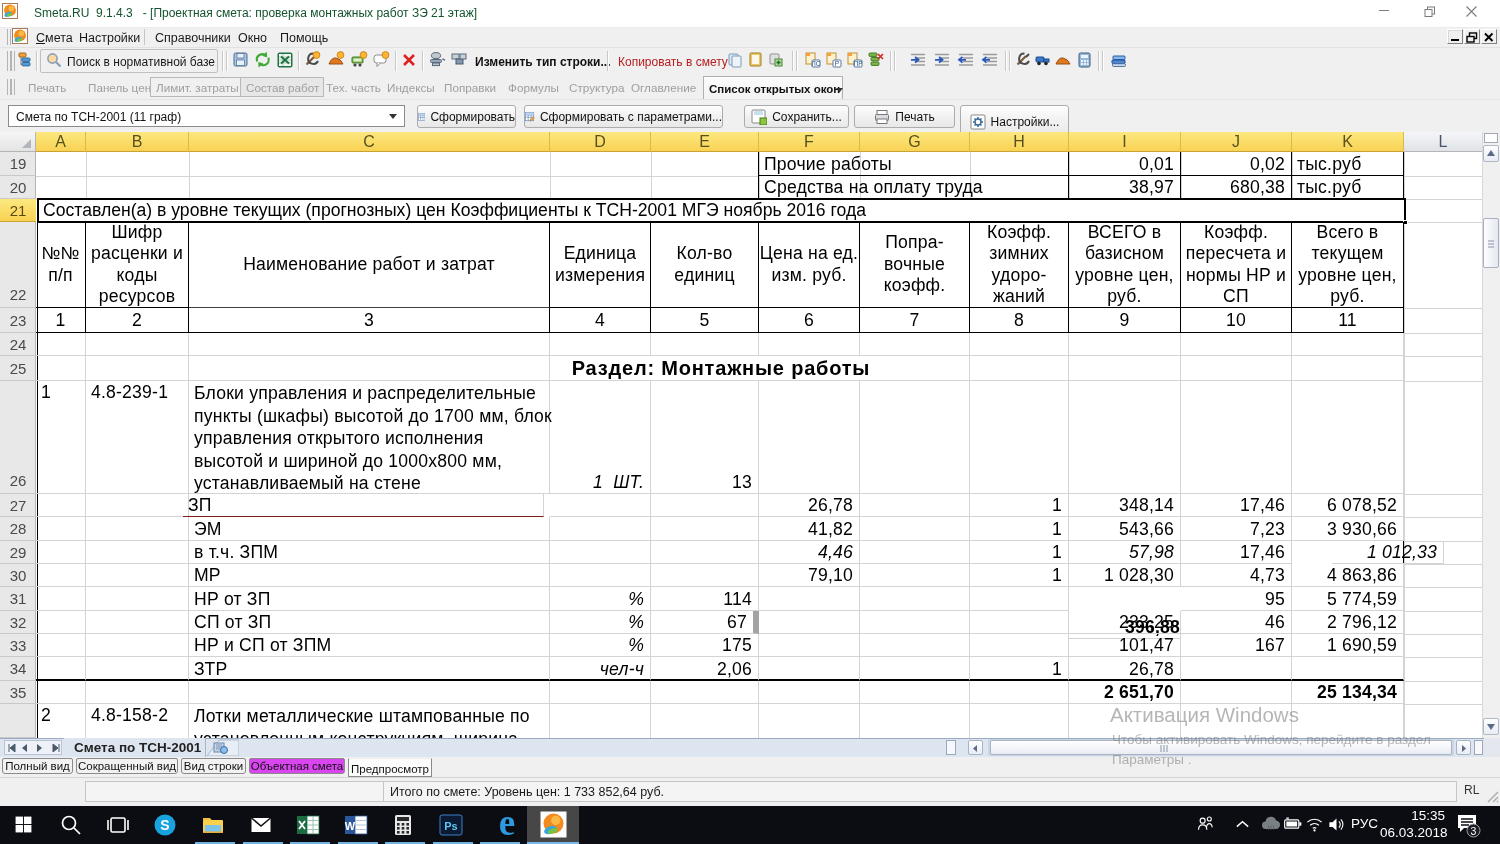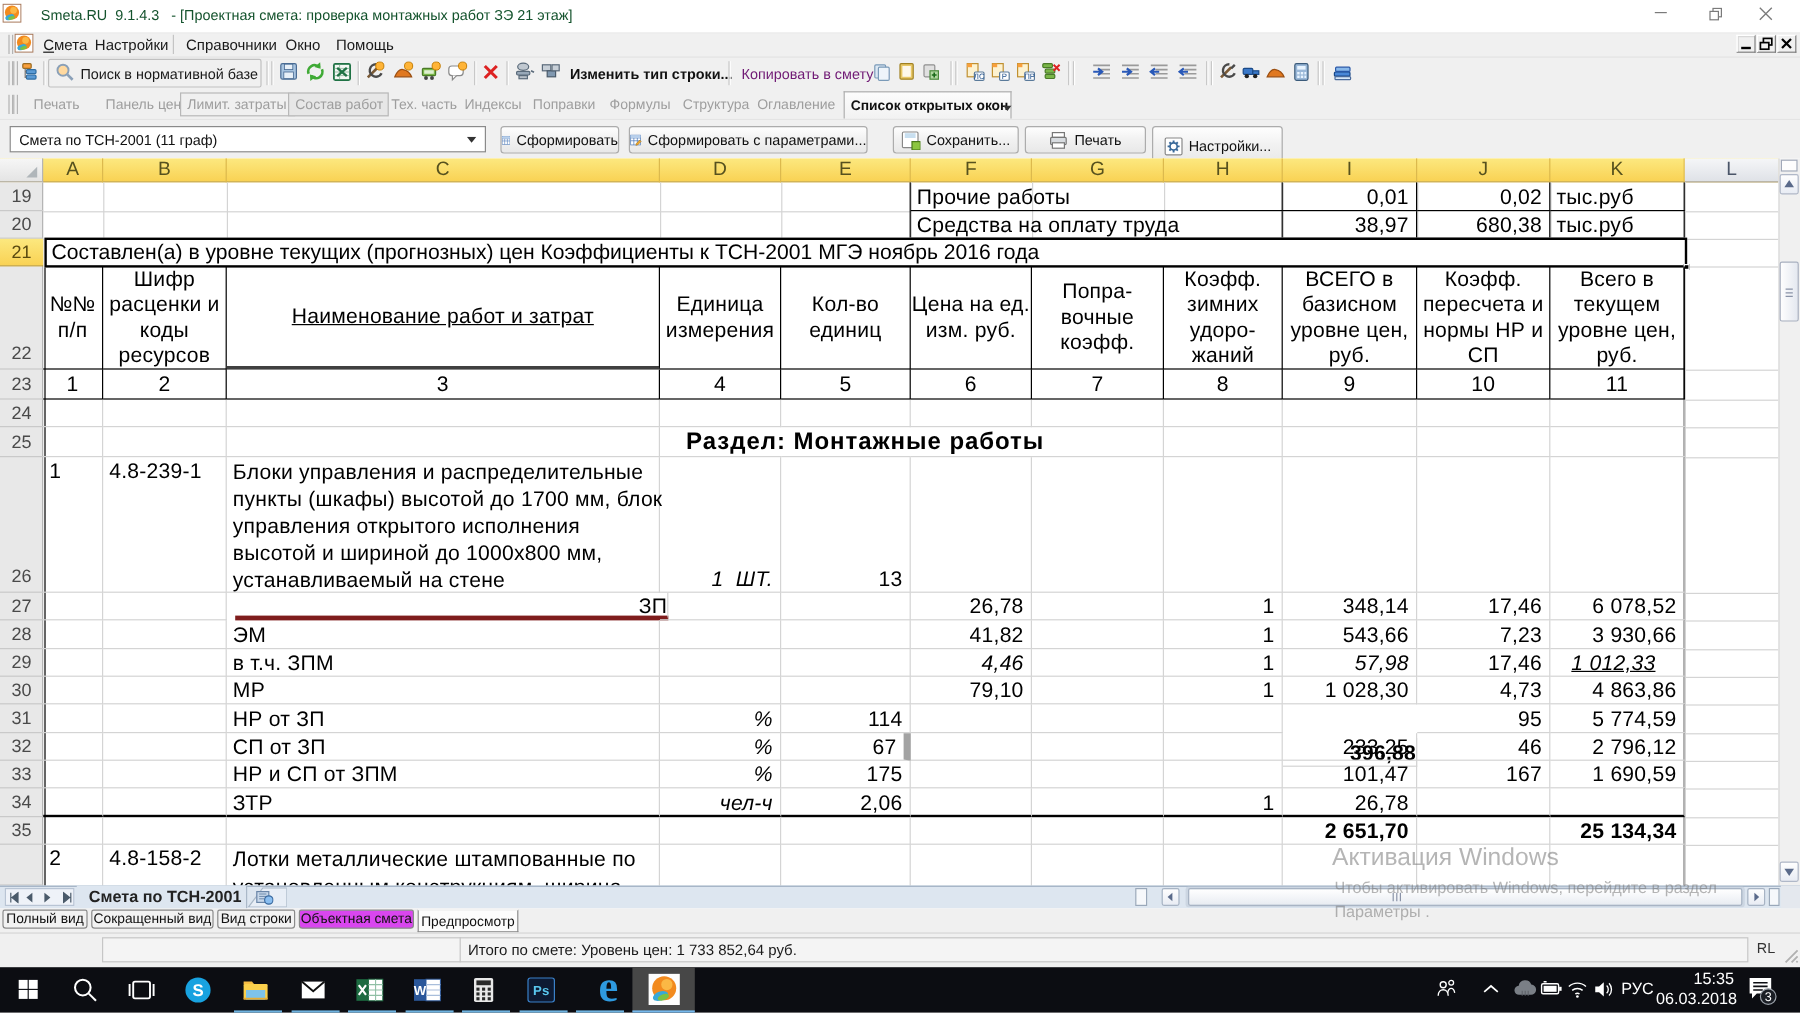--- a/index.html
+++ b/index.html
@@ -130,21 +130,21 @@
     <rect x="4.5" y="12" width="7" height="2.6" fill="#b8c0c8" stroke="#5a6a7a"></rect>
     <path d="M14.5 8 l2.5 1.2" stroke="#5a6a7a" stroke-width="1.4"></path>
   </svg>
 <svg class="ab" style="left:450px;top:51px" width="18" height="18" viewBox="0 0 18 18">
     <rect x="2" y="3" width="7" height="5" fill="#c8d0d8" stroke="#5a6a7a"></rect>
     <rect x="6" y="8" width="7" height="5" fill="#8098b0" stroke="#4a5a6a"></rect>
     <rect x="10" y="3" width="6" height="5" fill="#c8d0d8" stroke="#5a6a7a"></rect>
   </svg>
 <div class="ab" style="left:475px;top:55px;font-size:12px;color:#111;font-weight:bold;">Изменить тип строки...</div>
 <div class="tb-sep" style="left:607px;top:51px;"></div>
-<div class="ab" style="left:618px;top:55px;font-size:12px;color:#701a75;">Копировать в смету</div>
+<div class="ab" style="left:618px;top:55px;font-size:12px;color:#b91c1c;">Копировать в смету</div>
 <svg class="ab" style="left:726px;top:51px" width="18" height="18" viewBox="0 0 18 18">
     <rect x="3" y="3" width="9" height="11" rx="1" fill="#dce8f4" stroke="#7a9ab8"></rect>
     <rect x="6" y="5" width="9" height="11" rx="1" fill="#eef4fa" stroke="#7a9ab8"></rect>
   </svg>
 <svg class="ab" style="left:747px;top:51px" width="18" height="18" viewBox="0 0 18 18">
     <rect x="3" y="2" width="11" height="13" rx="1" fill="#e8c868" stroke="#a08020"></rect>
     <rect x="5" y="4" width="7" height="9" fill="#fdf8ec"></rect>
   </svg>
 <svg class="ab" style="left:767px;top:51px" width="18" height="18" viewBox="0 0 18 18">
     <rect x="3" y="3" width="9" height="10" rx="1" fill="#e0e0e0" stroke="#909090"></rect>
@@ -361,21 +361,21 @@
 <div class="cell" style="left:759px;top:176px;width:310px;height:23px;border-right:1px solid #000;border-bottom:1px solid #000;font-size:17.6px;line-height:23px;padding-left:5px;">Средства на оплату труда</div>
 <div class="cell" style="left:1069px;top:176px;width:112px;height:23px;border-right:1px solid #000;border-bottom:1px solid #000;font-size:17.6px;line-height:23px;text-align:right;padding-right:6px;">38,97</div>
 <div class="cell" style="left:1181px;top:176px;width:111px;height:23px;border-right:1px solid #000;border-bottom:1px solid #000;font-size:17.6px;line-height:23px;text-align:right;padding-right:6px;">680,38</div>
 <div class="cell" style="left:1292px;top:176px;width:112px;height:23px;border-right:1px solid #000;border-bottom:1px solid #000;font-size:17.6px;line-height:23px;padding-left:5px;">тыс.руб</div>
 <div class="ab" style="left:37px;top:198px;width:1369px;height:25px;border:2.5px solid #000;background:#fff;font-size:17.6px;line-height:20px;padding-left:4px;white-space:nowrap;overflow:hidden;">Составлен(а) в уровне текущих (прогнозных) цен Коэффициенты к ТСН-2001 МГЭ ноябрь 2016 года</div>
 <div class="ab" style="left:1403px;top:220px;width:5px;height:5px;background:#000;border:1px solid #fff;"></div>
 <div class="ab" style="left:37px;top:223px;width:1px;height:515px;background:#000"></div>
 <div class="ab" style="left:1403px;top:223px;width:1px;height:515px;background:#000"></div>
 <div class="cell" style="left:36px;top:222px;width:50px;height:86px;border-right:1px solid #000;border-bottom:1px solid #000;font-size:17.6px;letter-spacing:0.2px;line-height:21.4px;display:flex;align-items:center;justify-content:center;text-align:center;white-space:normal;">№№<br>п/п</div>
 <div class="cell" style="left:86px;top:222px;width:103px;height:86px;border-right:1px solid #000;border-bottom:1px solid #000;font-size:17.6px;letter-spacing:0.2px;line-height:21.4px;display:flex;align-items:center;justify-content:center;text-align:center;white-space:normal;">Шифр<br>расценки и<br>коды<br>ресурсов</div>
-<div class="cell" style="left:189px;top:222px;width:361px;height:86px;border-right:1px solid #000;border-bottom:3px solid #404040;font-size:17.6px;letter-spacing:0.2px;line-height:21.4px;display:flex;align-items:center;justify-content:center;text-align:center;white-space:normal;text-decoration:underline;">Наименование работ и затрат</div>
+<div class="cell" style="left:189px;top:222px;width:361px;height:86px;border-right:1px solid #000;border-bottom:1px solid #404040;font-size:17.6px;letter-spacing:0.2px;line-height:21.4px;display:flex;align-items:center;justify-content:center;text-align:center;white-space:normal;">Наименование работ и затрат</div>
 <div class="cell" style="left:550px;top:222px;width:101px;height:86px;border-right:1px solid #000;border-bottom:1px solid #000;font-size:17.6px;letter-spacing:0.2px;line-height:21.4px;display:flex;align-items:center;justify-content:center;text-align:center;white-space:normal;">Единица<br>измерения</div>
 <div class="cell" style="left:651px;top:222px;width:108px;height:86px;border-right:1px solid #000;border-bottom:1px solid #000;font-size:17.6px;letter-spacing:0.2px;line-height:21.4px;display:flex;align-items:center;justify-content:center;text-align:center;white-space:normal;">Кол-во<br>единиц</div>
 <div class="cell" style="left:759px;top:222px;width:101px;height:86px;border-right:1px solid #000;border-bottom:1px solid #000;font-size:17.6px;letter-spacing:0.2px;line-height:21.4px;display:flex;align-items:center;justify-content:center;text-align:center;white-space:normal;">Цена на ед.<br>изм. руб.</div>
 <div class="cell" style="left:860px;top:222px;width:110px;height:86px;border-right:1px solid #000;border-bottom:1px solid #000;font-size:17.6px;letter-spacing:0.2px;line-height:21.4px;display:flex;align-items:center;justify-content:center;text-align:center;white-space:normal;">Попра-<br>вочные<br>коэфф.</div>
 <div class="cell" style="left:970px;top:222px;width:99px;height:86px;border-right:1px solid #000;border-bottom:1px solid #000;font-size:17.6px;letter-spacing:0.2px;line-height:21.4px;display:flex;align-items:center;justify-content:center;text-align:center;white-space:normal;">Коэфф.<br>зимних<br>удоро-<br>жаний</div>
 <div class="cell" style="left:1069px;top:222px;width:112px;height:86px;border-right:1px solid #000;border-bottom:1px solid #000;font-size:17.6px;letter-spacing:0.2px;line-height:21.4px;display:flex;align-items:center;justify-content:center;text-align:center;white-space:normal;">ВСЕГО в<br>базисном<br>уровне цен,<br>руб.</div>
 <div class="cell" style="left:1181px;top:222px;width:111px;height:86px;border-right:1px solid #000;border-bottom:1px solid #000;font-size:17.6px;letter-spacing:0.2px;line-height:21.4px;display:flex;align-items:center;justify-content:center;text-align:center;white-space:normal;">Коэфф.<br>пересчета и<br>нормы НР и<br>СП</div>
 <div class="cell" style="left:1292px;top:222px;width:112px;height:86px;border-right:1px solid #000;border-bottom:1px solid #000;font-size:17.6px;letter-spacing:0.2px;line-height:21.4px;display:flex;align-items:center;justify-content:center;text-align:center;white-space:normal;">Всего в<br>текущем<br>уровне цен,<br>руб.</div>
 <div class="cell" style="left:36px;top:308px;width:50px;height:25px;border-right:1px solid #000;border-bottom:1px solid #000;font-size:17.6px;line-height:25px;text-align:center;">1</div>
 <div class="cell" style="left:86px;top:308px;width:103px;height:25px;border-right:1px solid #000;border-bottom:1px solid #000;font-size:17.6px;line-height:25px;text-align:center;">2</div>
@@ -417,21 +417,21 @@
 <div class="cell" style="left:550px;top:381px;width:101px;height:113px;border-right:1px solid #d4d4d4;border-bottom:1px solid #d4d4d4;font-size:17.6px;line-height:22px;text-align:right;padding-right:6px;padding-top:90px;"><i>1&nbsp; ШТ.</i></div>
 <div class="cell" style="left:651px;top:381px;width:108px;height:113px;border-right:1px solid #d4d4d4;border-bottom:1px solid #d4d4d4;font-size:17.6px;line-height:22px;text-align:right;padding-right:6px;padding-top:90px;">13</div>
 <div class="cell" style="left:759px;top:381px;width:101px;height:113px;border-right:1px solid #d4d4d4;border-bottom:1px solid #d4d4d4;font-size:17.6px;line-height:113px;padding-left:5px;"></div>
 <div class="cell" style="left:860px;top:381px;width:110px;height:113px;border-right:1px solid #d4d4d4;border-bottom:1px solid #d4d4d4;font-size:17.6px;line-height:113px;padding-left:5px;"></div>
 <div class="cell" style="left:970px;top:381px;width:99px;height:113px;border-right:1px solid #d4d4d4;border-bottom:1px solid #d4d4d4;font-size:17.6px;line-height:113px;padding-left:5px;"></div>
 <div class="cell" style="left:1069px;top:381px;width:112px;height:113px;border-right:1px solid #d4d4d4;border-bottom:1px solid #d4d4d4;font-size:17.6px;line-height:113px;padding-left:5px;"></div>
 <div class="cell" style="left:1181px;top:381px;width:111px;height:113px;border-right:1px solid #d4d4d4;border-bottom:1px solid #d4d4d4;font-size:17.6px;line-height:113px;padding-left:5px;"></div>
 <div class="cell" style="left:1292px;top:381px;width:112px;height:113px;border-right:1px solid #d4d4d4;border-bottom:1px solid #d4d4d4;font-size:17.6px;line-height:113px;padding-left:5px;"></div>
 <div class="cell" style="left:36px;top:494px;width:50px;height:23px;border-right:1px solid #d4d4d4;border-bottom:1px solid #d4d4d4;font-size:17.6px;line-height:23px;padding-left:5px;"></div>
 <div class="cell" style="left:86px;top:494px;width:103px;height:23px;border-right:1px solid #d4d4d4;border-bottom:1px solid #d4d4d4;font-size:17.6px;line-height:23px;padding-left:5px;"></div>
-<div class="cell" style="left:196px;top:494px;width:361px;height:23px;border-right:1px solid #d4d4d4;border-bottom:4px solid #7f1d1d;font-size:17.6px;line-height:23px;padding-left:5px;text-align:right;">ЗП</div>
+<div class="cell" style="left:183px;top:494px;width:361px;height:23px;border-right:1px solid #d4d4d4;border-bottom:1px solid #7f1d1d;font-size:17.6px;line-height:23px;padding-left:5px;">ЗП</div>
 <div class="cell" style="left:550px;top:494px;width:101px;height:23px;border-right:1px solid #d4d4d4;border-bottom:1px solid #d4d4d4;font-size:17.6px;line-height:23px;text-align:right;padding-right:6px;"></div>
 <div class="cell" style="left:651px;top:494px;width:108px;height:23px;border-right:1px solid #d4d4d4;border-bottom:1px solid #d4d4d4;font-size:17.6px;line-height:23px;text-align:right;padding-right:6px;"></div>
 <div class="cell" style="left:759px;top:494px;width:101px;height:23px;border-right:1px solid #d4d4d4;border-bottom:1px solid #d4d4d4;font-size:17.6px;line-height:23px;text-align:right;padding-right:6px;">26,78</div>
 <div class="cell" style="left:860px;top:494px;width:110px;height:23px;border-right:1px solid #d4d4d4;border-bottom:1px solid #d4d4d4;font-size:17.6px;line-height:23px;text-align:right;padding-right:6px;"></div>
 <div class="cell" style="left:970px;top:494px;width:99px;height:23px;border-right:1px solid #d4d4d4;border-bottom:1px solid #d4d4d4;font-size:17.6px;line-height:23px;text-align:right;padding-right:6px;">1</div>
 <div class="cell" style="left:1069px;top:494px;width:112px;height:23px;border-right:1px solid #d4d4d4;border-bottom:1px solid #d4d4d4;font-size:17.6px;line-height:23px;text-align:right;padding-right:6px;">348,14</div>
 <div class="cell" style="left:1181px;top:494px;width:111px;height:23px;border-right:1px solid #d4d4d4;border-bottom:1px solid #d4d4d4;font-size:17.6px;line-height:23px;text-align:right;padding-right:6px;">17,46</div>
 <div class="cell" style="left:1292px;top:494px;width:112px;height:23px;border-right:1px solid #d4d4d4;border-bottom:1px solid #d4d4d4;font-size:17.6px;line-height:23px;text-align:right;padding-right:6px;">6 078,52</div>
 <div class="cell" style="left:36px;top:517px;width:50px;height:24px;border-right:1px solid #d4d4d4;border-bottom:1px solid #d4d4d4;font-size:17.6px;line-height:24px;padding-left:5px;"></div>
 <div class="cell" style="left:86px;top:517px;width:103px;height:24px;border-right:1px solid #d4d4d4;border-bottom:1px solid #d4d4d4;font-size:17.6px;line-height:24px;padding-left:5px;"></div>
@@ -447,21 +447,21 @@
 <div class="cell" style="left:36px;top:541px;width:50px;height:23px;border-right:1px solid #d4d4d4;border-bottom:1px solid #d4d4d4;font-size:17.6px;line-height:23px;padding-left:5px;"></div>
 <div class="cell" style="left:86px;top:541px;width:103px;height:23px;border-right:1px solid #d4d4d4;border-bottom:1px solid #d4d4d4;font-size:17.6px;line-height:23px;padding-left:5px;"></div>
 <div class="cell" style="left:189px;top:541px;width:361px;height:23px;border-right:1px solid #d4d4d4;border-bottom:1px solid #d4d4d4;font-size:17.6px;line-height:23px;padding-left:5px;">в т.ч. ЗПМ</div>
 <div class="cell" style="left:550px;top:541px;width:101px;height:23px;border-right:1px solid #d4d4d4;border-bottom:1px solid #d4d4d4;font-size:17.6px;line-height:23px;text-align:right;padding-right:6px;"></div>
 <div class="cell" style="left:651px;top:541px;width:108px;height:23px;border-right:1px solid #d4d4d4;border-bottom:1px solid #d4d4d4;font-size:17.6px;line-height:23px;text-align:right;padding-right:6px;"></div>
 <div class="cell" style="left:759px;top:541px;width:101px;height:23px;border-right:1px solid #d4d4d4;border-bottom:1px solid #d4d4d4;font-size:17.6px;line-height:23px;text-align:right;padding-right:6px;"><i>4,46</i></div>
 <div class="cell" style="left:860px;top:541px;width:110px;height:23px;border-right:1px solid #d4d4d4;border-bottom:1px solid #d4d4d4;font-size:17.6px;line-height:23px;text-align:right;padding-right:6px;"></div>
 <div class="cell" style="left:970px;top:541px;width:99px;height:23px;border-right:1px solid #d4d4d4;border-bottom:1px solid #d4d4d4;font-size:17.6px;line-height:23px;text-align:right;padding-right:6px;">1</div>
 <div class="cell" style="left:1069px;top:541px;width:112px;height:23px;border-right:1px solid #d4d4d4;border-bottom:1px solid #d4d4d4;font-size:17.6px;line-height:23px;text-align:right;padding-right:6px;"><i>57,98</i></div>
 <div class="cell" style="left:1181px;top:541px;width:111px;height:23px;border-right:1px solid #d4d4d4;border-bottom:1px solid #d4d4d4;font-size:17.6px;line-height:23px;text-align:right;padding-right:6px;">17,46</div>
-<div class="cell" style="left:1292px;top:541px;width:112px;height:23px;border-right:1px solid #d4d4d4;border-bottom:1px solid #d4d4d4;font-size:17.6px;line-height:23px;text-align:center;padding-right:6px;text-decoration:underline;"><i>1 012,33</i></div>
+<div class="cell" style="left:1332px;top:541px;width:112px;height:23px;border-right:1px solid #d4d4d4;border-bottom:1px solid #d4d4d4;font-size:17.6px;line-height:23px;text-align:right;padding-right:6px;"><i>1 012,33</i></div>
 <div class="cell" style="left:36px;top:564px;width:50px;height:23px;border-right:1px solid #d4d4d4;border-bottom:1px solid #d4d4d4;font-size:17.6px;line-height:23px;padding-left:5px;"></div>
 <div class="cell" style="left:86px;top:564px;width:103px;height:23px;border-right:1px solid #d4d4d4;border-bottom:1px solid #d4d4d4;font-size:17.6px;line-height:23px;padding-left:5px;"></div>
 <div class="cell" style="left:189px;top:564px;width:361px;height:23px;border-right:1px solid #d4d4d4;border-bottom:1px solid #d4d4d4;font-size:17.6px;line-height:23px;padding-left:5px;">МР</div>
 <div class="cell" style="left:550px;top:564px;width:101px;height:23px;border-right:1px solid #d4d4d4;border-bottom:1px solid #d4d4d4;font-size:17.6px;line-height:23px;text-align:right;padding-right:6px;"></div>
 <div class="cell" style="left:651px;top:564px;width:108px;height:23px;border-right:1px solid #d4d4d4;border-bottom:1px solid #d4d4d4;font-size:17.6px;line-height:23px;text-align:right;padding-right:6px;"></div>
 <div class="cell" style="left:759px;top:564px;width:101px;height:23px;border-right:1px solid #d4d4d4;border-bottom:1px solid #d4d4d4;font-size:17.6px;line-height:23px;text-align:right;padding-right:6px;">79,10</div>
 <div class="cell" style="left:860px;top:564px;width:110px;height:23px;border-right:1px solid #d4d4d4;border-bottom:1px solid #d4d4d4;font-size:17.6px;line-height:23px;text-align:right;padding-right:6px;"></div>
 <div class="cell" style="left:970px;top:564px;width:99px;height:23px;border-right:1px solid #d4d4d4;border-bottom:1px solid #d4d4d4;font-size:17.6px;line-height:23px;text-align:right;padding-right:6px;">1</div>
 <div class="cell" style="left:1069px;top:564px;width:112px;height:23px;border-right:1px solid #d4d4d4;border-bottom:1px solid #d4d4d4;font-size:17.6px;line-height:23px;text-align:right;padding-right:6px;">1 028,30</div>
 <div class="cell" style="left:1181px;top:564px;width:111px;height:23px;border-right:1px solid #d4d4d4;border-bottom:1px solid #d4d4d4;font-size:17.6px;line-height:23px;text-align:right;padding-right:6px;">4,73</div>

